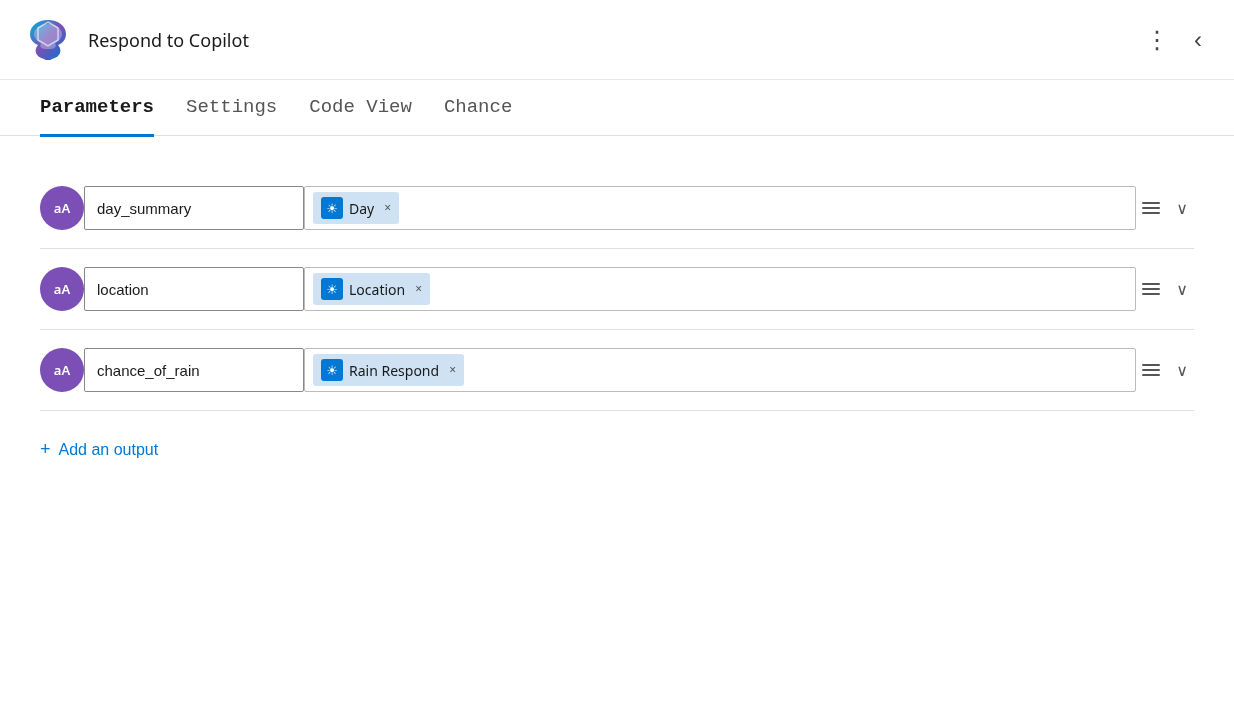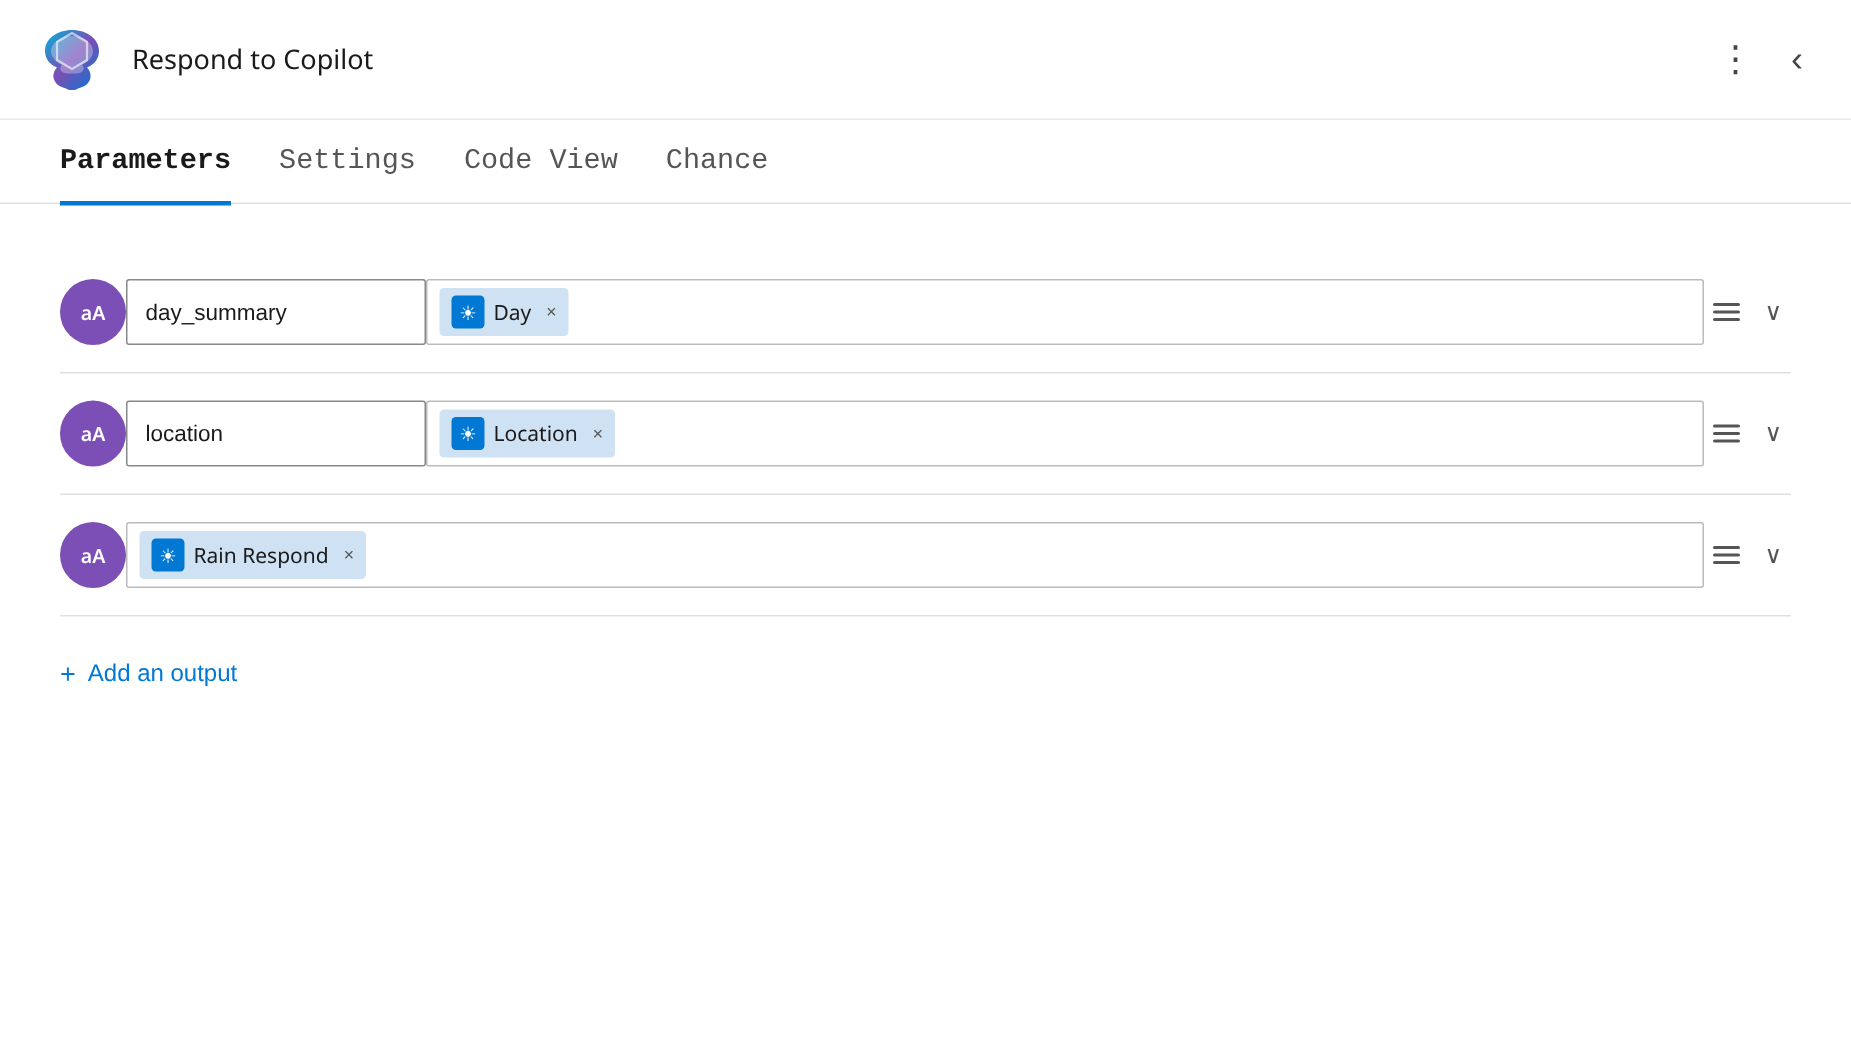--- a/index.html
+++ b/index.html
@@ -102,21 +102,21 @@
       justify-content: center;
       flex-shrink: 0;
     }
     .avatar-text {
       color: white;
       font-size: 13px;
       font-weight: 600;
     }
 
     .param-name-input {
-      width: 200px;
+      width: 220px;
       height: 44px;
       border: 1px solid #888;
       border-radius: 2px;
       padding: 0 12px;
       font-size: 15px;
       color: #1a1a1a;
       background: #fff;
       flex-shrink: 0;
     }
 
@@ -320,20 +320,21 @@
       <button class="row-action-btn">
         <span style="font-size:16px;">∨</span>
       </button>
     </div>
   </div>
 
   <div class="param-row">
     <div class="avatar">
       <span class="avatar-text">aA</span>
     </div>
+    <input class="param-name-input" type="text" value="chance_of_rain" style="">
     <div class="param-value-container">
       <div class="tag">
         <div class="tag-icon">
           <span class="tag-icon-sun">☀</span>
         </div>
         <span class="tag-label">Rain Respond</span>
         <span class="tag-close">×</span>
       </div>
     </div>
     <div class="row-actions">

